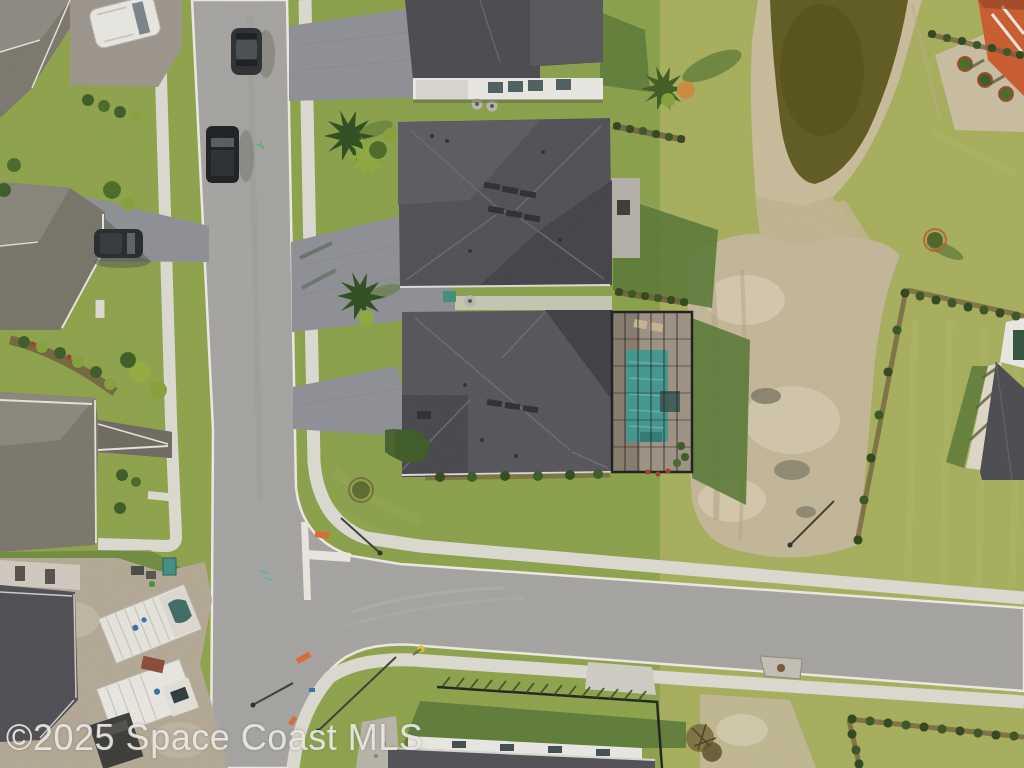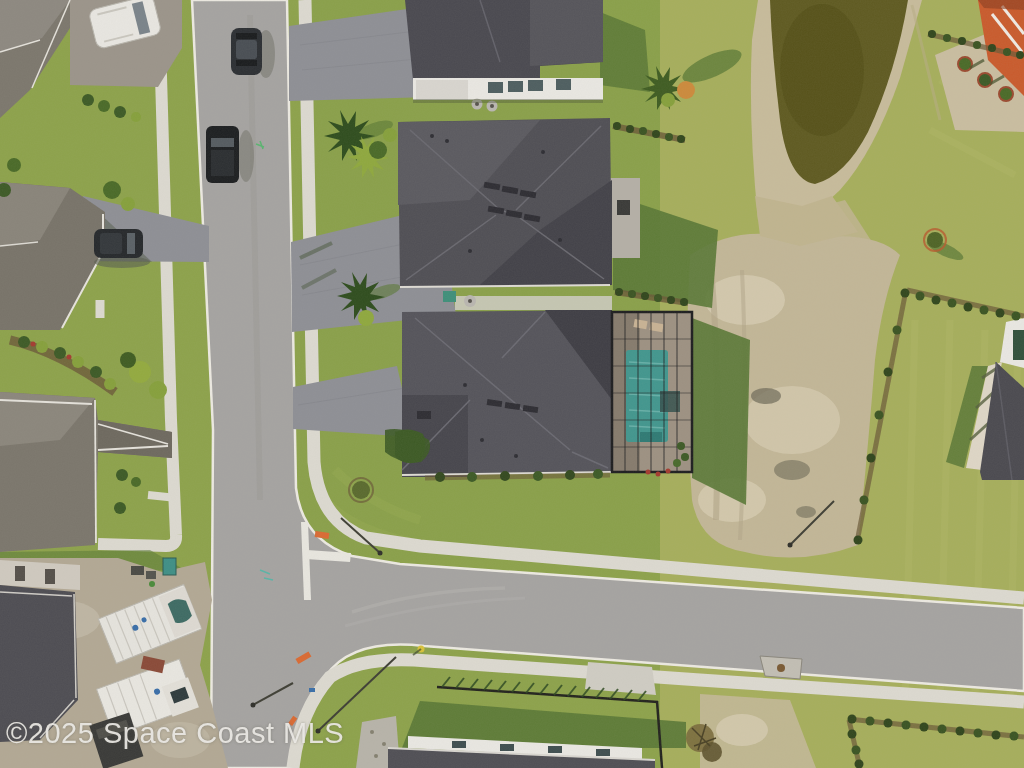--- a/index.html
+++ b/index.html
@@ -1,19 +1,19 @@
 <!DOCTYPE html>
 <html><head>
 <meta charset="utf-8">
 <style>
   html,body{margin:0;padding:0;background:#222;}
   .stage{position:relative;width:1024px;height:768px;overflow:hidden;background:#8da24b;
          font-family:"Liberation Sans",sans-serif;}
   .stage svg{position:absolute;left:0;top:0;}
-  .watermark{position:absolute;left:6px;top:717px;font-size:29px;letter-spacing:.5px;
+  .watermark{position:absolute;left:6px;top:717px;font-size:36px;letter-spacing:.5px;
              color:rgba(235,233,229,.92);text-shadow:0 0 3px rgba(90,90,80,.45);
              font-family:"Liberation Sans",sans-serif;white-space:nowrap;}
 </style>
 </head>
 <body>
 
 <div class="stage">
 <svg width="1024" height="768" viewBox="0 0 1024 768">
 <defs>
   <filter id="grainF" x="0" y="0" width="100%" height="100%">

